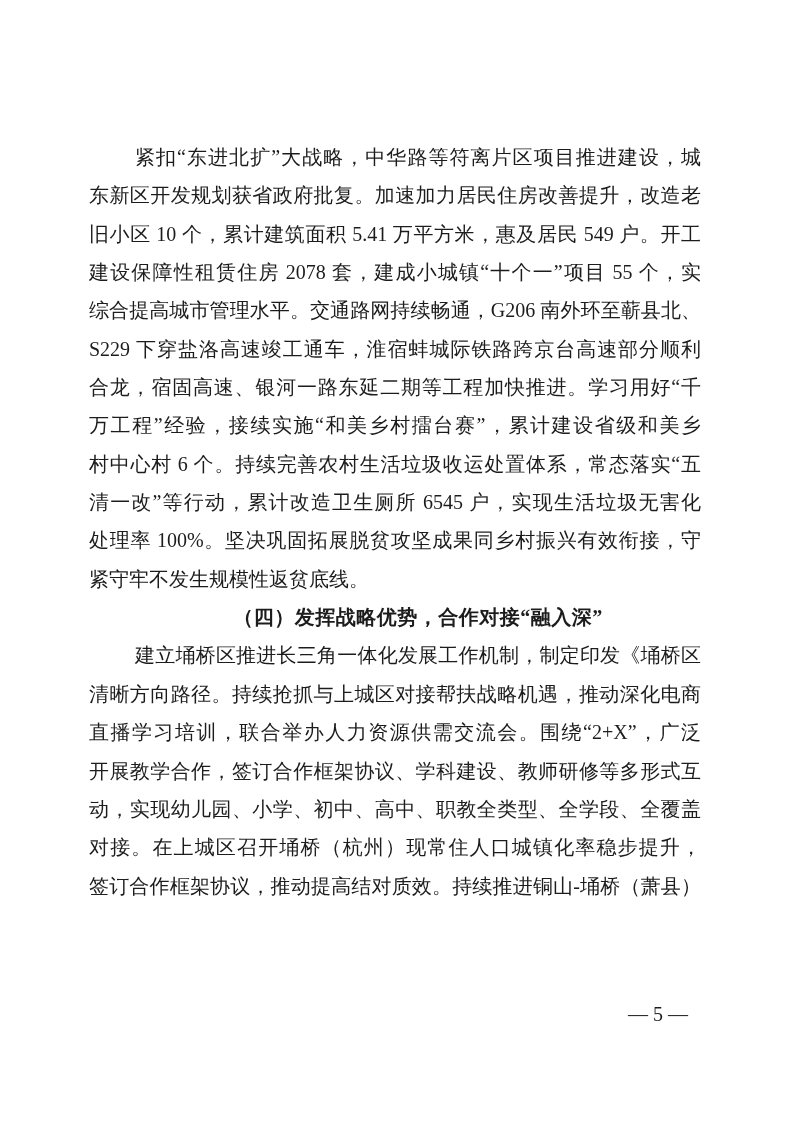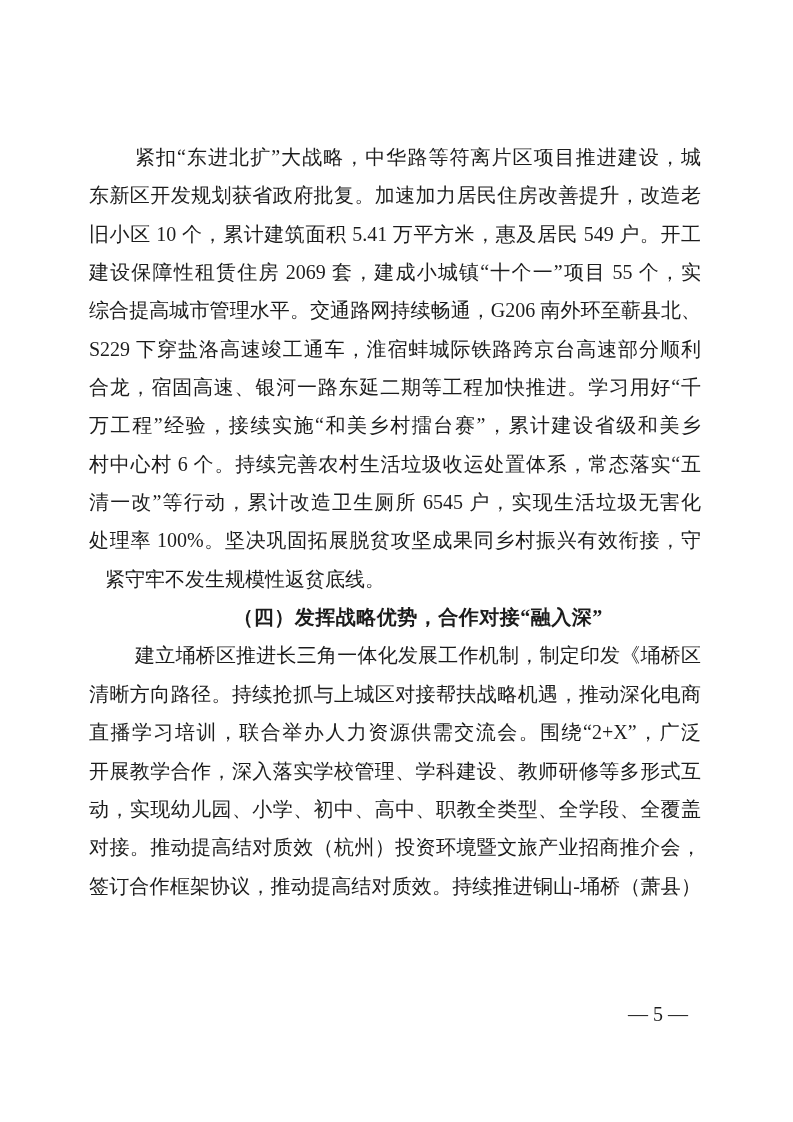--- a/index.html
+++ b/index.html
@@ -32,21 +32,20 @@
     line-height: 38.35px;
     overflow: hidden;
   }
   .line.justify {
     text-align: justify;
     text-align-last: justify;
     text-justify: inter-ideograph;
   }
   .line.left {
     text-align: left;
-    margin-left: 16px;
   }
   .line.heading {
     font-weight: bold;
     text-align: center;
     letter-spacing: 0.5px;
   }
   .line.indent {
     text-indent: 46px;
   }
   .page-number {
@@ -62,32 +61,32 @@
   }
 </style>
 </head>
 <body>
 
 <div class="page">
   <div class="content" id="content">
       <div class="line justify indent">紧扣“东进北扩”大战略，中华路等符离片区项目推进建设，城</div>
       <div class="line justify">东新区开发规划获省政府批复。加速加力居民住房改善提升，改造老</div>
       <div class="line justify">旧小区 10 个，累计建筑面积 5.41 万平方米，惠及居民 549 户。开工</div>
-      <div class="line justify">建设保障性租赁住房 2069 套，建成小城镇“十个一”项目 55 个，实</div>
+      <div class="line justify">建设保障性租赁住房 2078 套，建成小城镇“十个一”项目 55 个，实</div>
       <div class="line justify">综合提高城市管理水平。交通路网持续畅通，G206 南外环至蕲县北、</div>
       <div class="line justify">S229 下穿盐洛高速竣工通车，淮宿蚌城际铁路跨京台高速部分顺利</div>
       <div class="line justify">合龙，宿固高速、银河一路东延二期等工程加快推进。学习用好“千</div>
       <div class="line justify">万工程”经验，接续实施“和美乡村擂台赛”，累计建设省级和美乡</div>
       <div class="line justify">村中心村 6 个。持续完善农村生活垃圾收运处置体系，常态落实“五</div>
       <div class="line justify">清一改”等行动，累计改造卫生厕所 6545 户，实现生活垃圾无害化</div>
       <div class="line justify">处理率 100%。坚决巩固拓展脱贫攻坚成果同乡村振兴有效衔接，守</div>
       <div class="line left">紧守牢不发生规模性返贫底线。</div>
       <div class="line heading indent">（四）发挥战略优势，合作对接“融入深”</div>
       <div class="line justify indent">建立埇桥区推进长三角一体化发展工作机制，制定印发《埇桥区</div>
       <div class="line justify">清晰方向路径。持续抢抓与上城区对接帮扶战略机遇，推动深化电商</div>
       <div class="line justify">直播学习培训，联合举办人力资源供需交流会。围绕“2+X”，广泛</div>
-      <div class="line justify">开展教学合作，深入落实学校管理、学科建设、教师研修等多形式互</div>
+      <div class="line justify">开展教学合作，签订合作框架协议、学科建设、教师研修等多形式互</div>
       <div class="line justify">动，实现幼儿园、小学、初中、高中、职教全类型、全学段、全覆盖</div>
-      <div class="line justify">对接。推动提高结对质效（杭州）投资环境暨文旅产业招商推介会，</div>
+      <div class="line justify">对接。在上城区召开埇桥（杭州）现常住人口城镇化率稳步提升，</div>
       <div class="line justify">签订合作框架协议，推动提高结对质效。持续推进铜山-埇桥（萧县）</div>
     </div>
   <div class="page-number">— 5 —</div>
 </div>
 
 </body></html>

